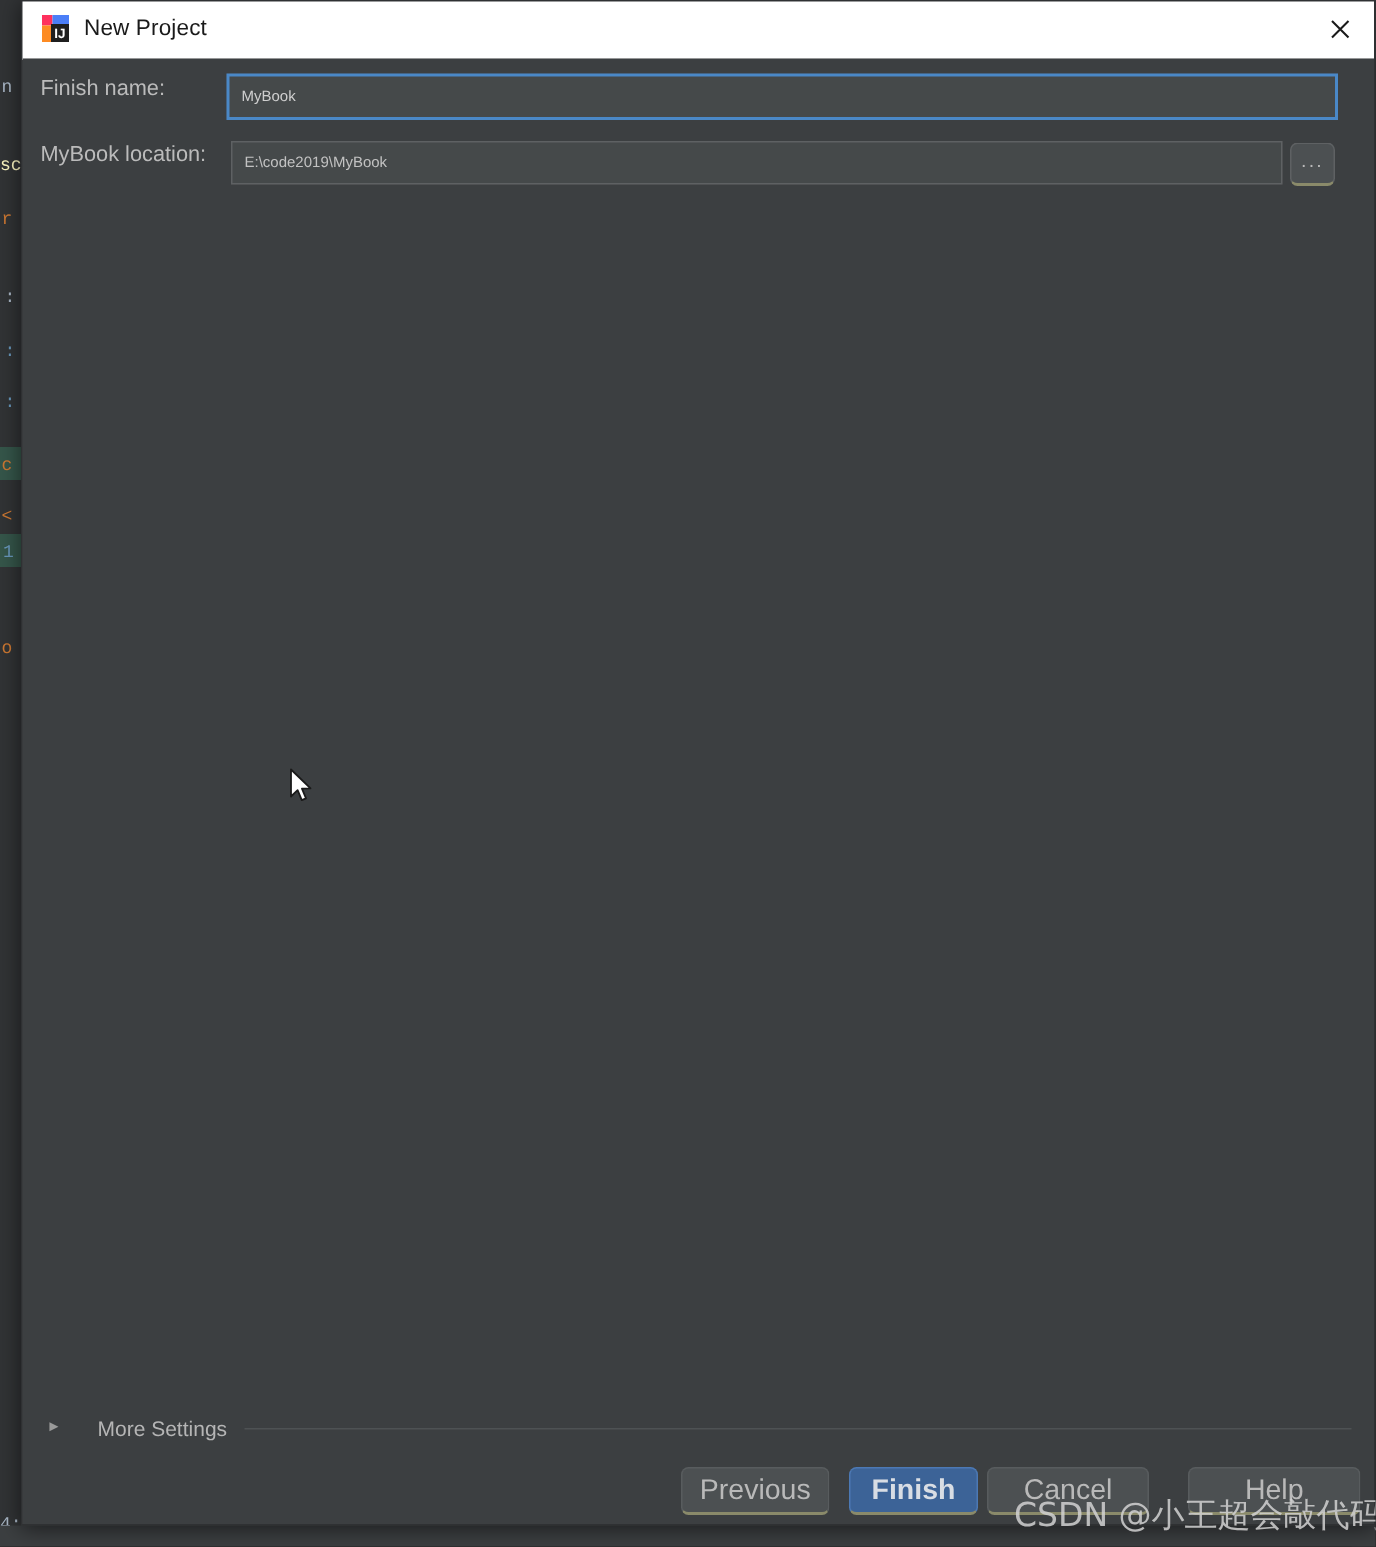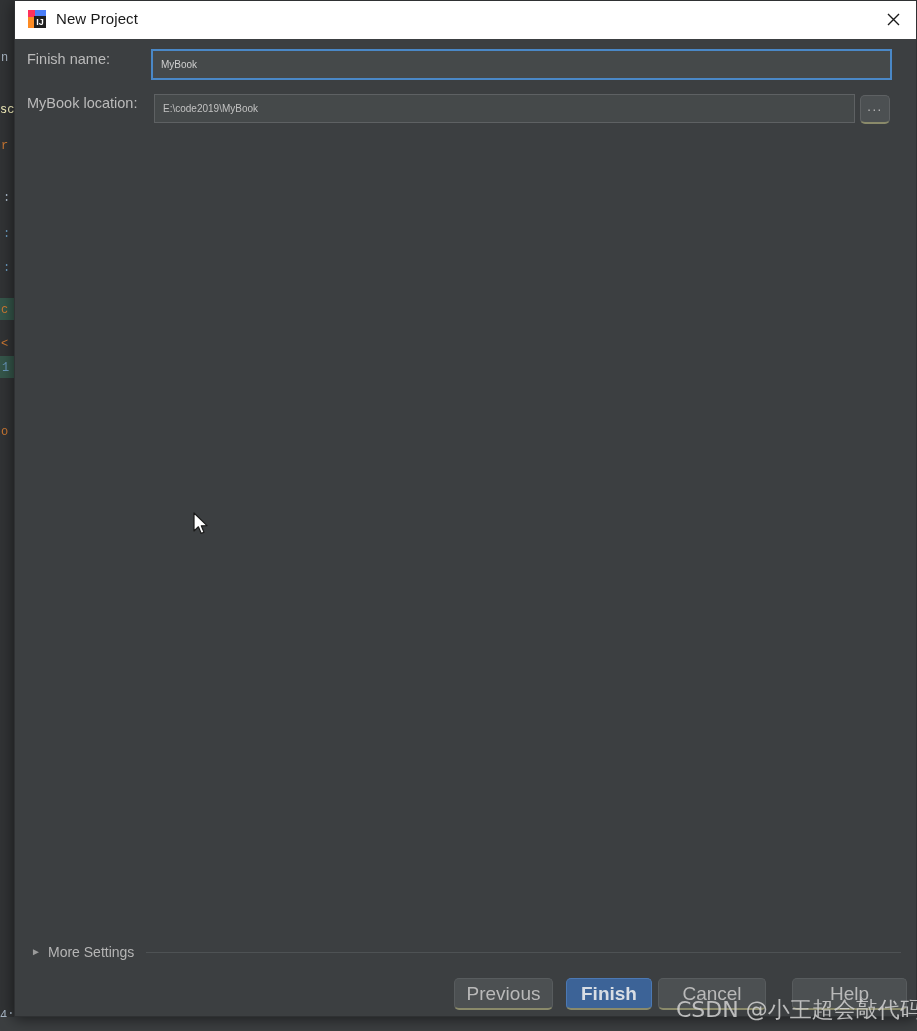--- a/index.html
+++ b/index.html
@@ -224,21 +224,21 @@
   }
   #more-settings-arrow {
     width: 14px;
     font-size: 10px;
     color: #9a9a9a;
     line-height: 20px;
   }
   #more-settings-label {
     font-size: 14px;
     color: #b5b5b5;
-    margin-left: 3px;
+    margin-left: 20px;
     white-space: nowrap;
   }
   #more-settings-rule {
     flex: 1;
     height: 1px;
     background: #4e5254;
     margin-left: 12px;
   }
 
   

